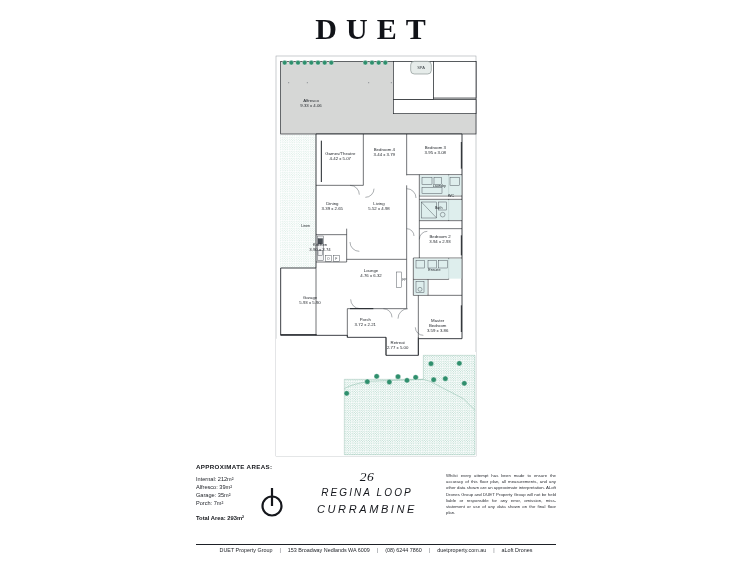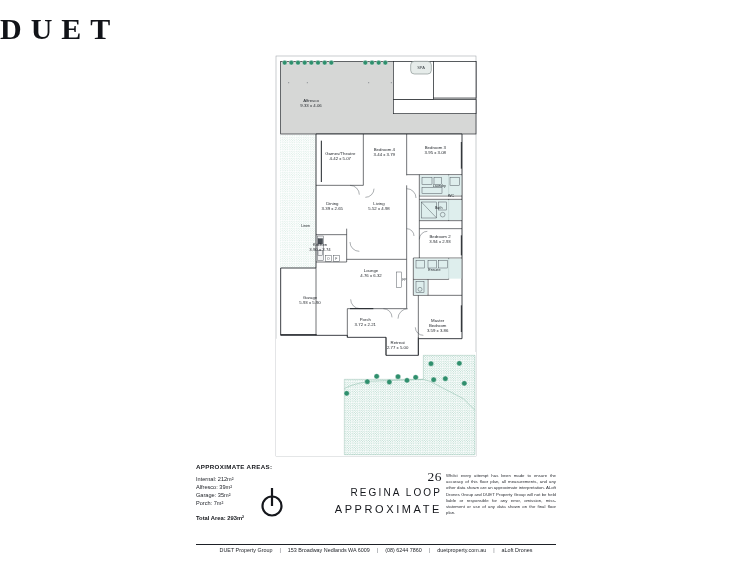--- a/index.html
+++ b/index.html
@@ -13,20 +13,21 @@
   #page {
     position: relative;
     width: 750px; height: 563px;
     background: #ffffff;
   }
 
   
   .brand {
     position: absolute;
     top: 12px; left: 0; width: 750px;
+    text-align: center;
     font-family: "Liberation Serif", serif;
     font-size: 30px;
     font-weight: 700;
     letter-spacing: 9px;
     color: #111318;
   }
 
   
   #plan {
     position: absolute;
@@ -55,21 +56,21 @@
     font-size: 5.8px; font-weight: 700; color: #15171c;
   }
 
   .compass {
     position: absolute; left: 62px; top: 23px;
     width: 28px; height: 32px;
   }
 
   .address {
     position: absolute; left: 96px; top: 6px;
-    width: 150px; text-align: right; color: #15171c;
+    width: 150px; text-align: center; color: #15171c; font-style: italic;
   }
   .addr-num {
     font-family: "Liberation Serif", serif;
     font-size: 13.5px; line-height: 15px; letter-spacing: .5px;
   }
   .addr-street {
     font-size: 10px; line-height: 18px;
     letter-spacing: 2.1px; font-weight: 400;
   }
   .addr-suburb {
@@ -370,21 +371,21 @@
     <div class="compass">
       <svg viewBox="0 0 28 32" width="28" height="32">
         <line x1="14" y1="2" x2="14" y2="20" stroke="#15171c" stroke-width="2.2"></line>
         <circle cx="14" cy="20" r="9.5" fill="none" stroke="#15171c" stroke-width="2.2"></circle>
       </svg>
     </div>
 
     <div class="address">
       <div class="addr-num">26</div>
       <div class="addr-street">REGINA LOOP</div>
-      <div class="addr-suburb">APPROXIMATE</div>
+      <div class="addr-suburb">CURRAMBINE</div>
     </div>
 
     <div class="disclaimer">Whilst every attempt has been made to ensure the accuracy of this floor plan, all measurements, and any other data shown are an approximate interpretation. ALoft Drones Group and DUET Property Group will not be held liable or responsible for any error, omission, miss-statement or use of any data shown on the final floor plan.</div>
   </div>
 
   <div class="rule"></div>
   <div class="footer" id="footer">
       <span>DUET Property Group</span>
       <span class="sep">|</span>
       <span>153 Broadway Nedlands WA 6009</span>

